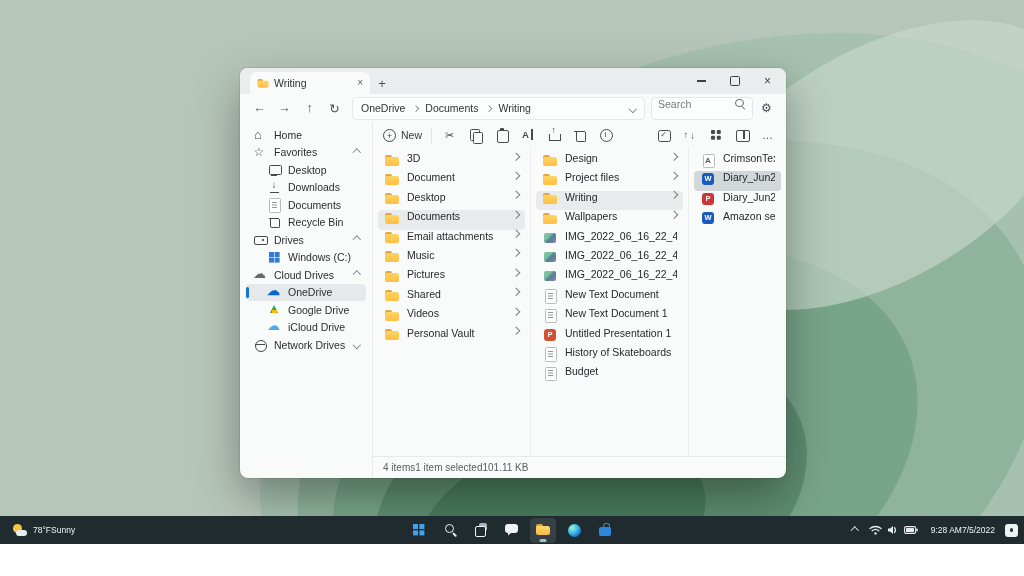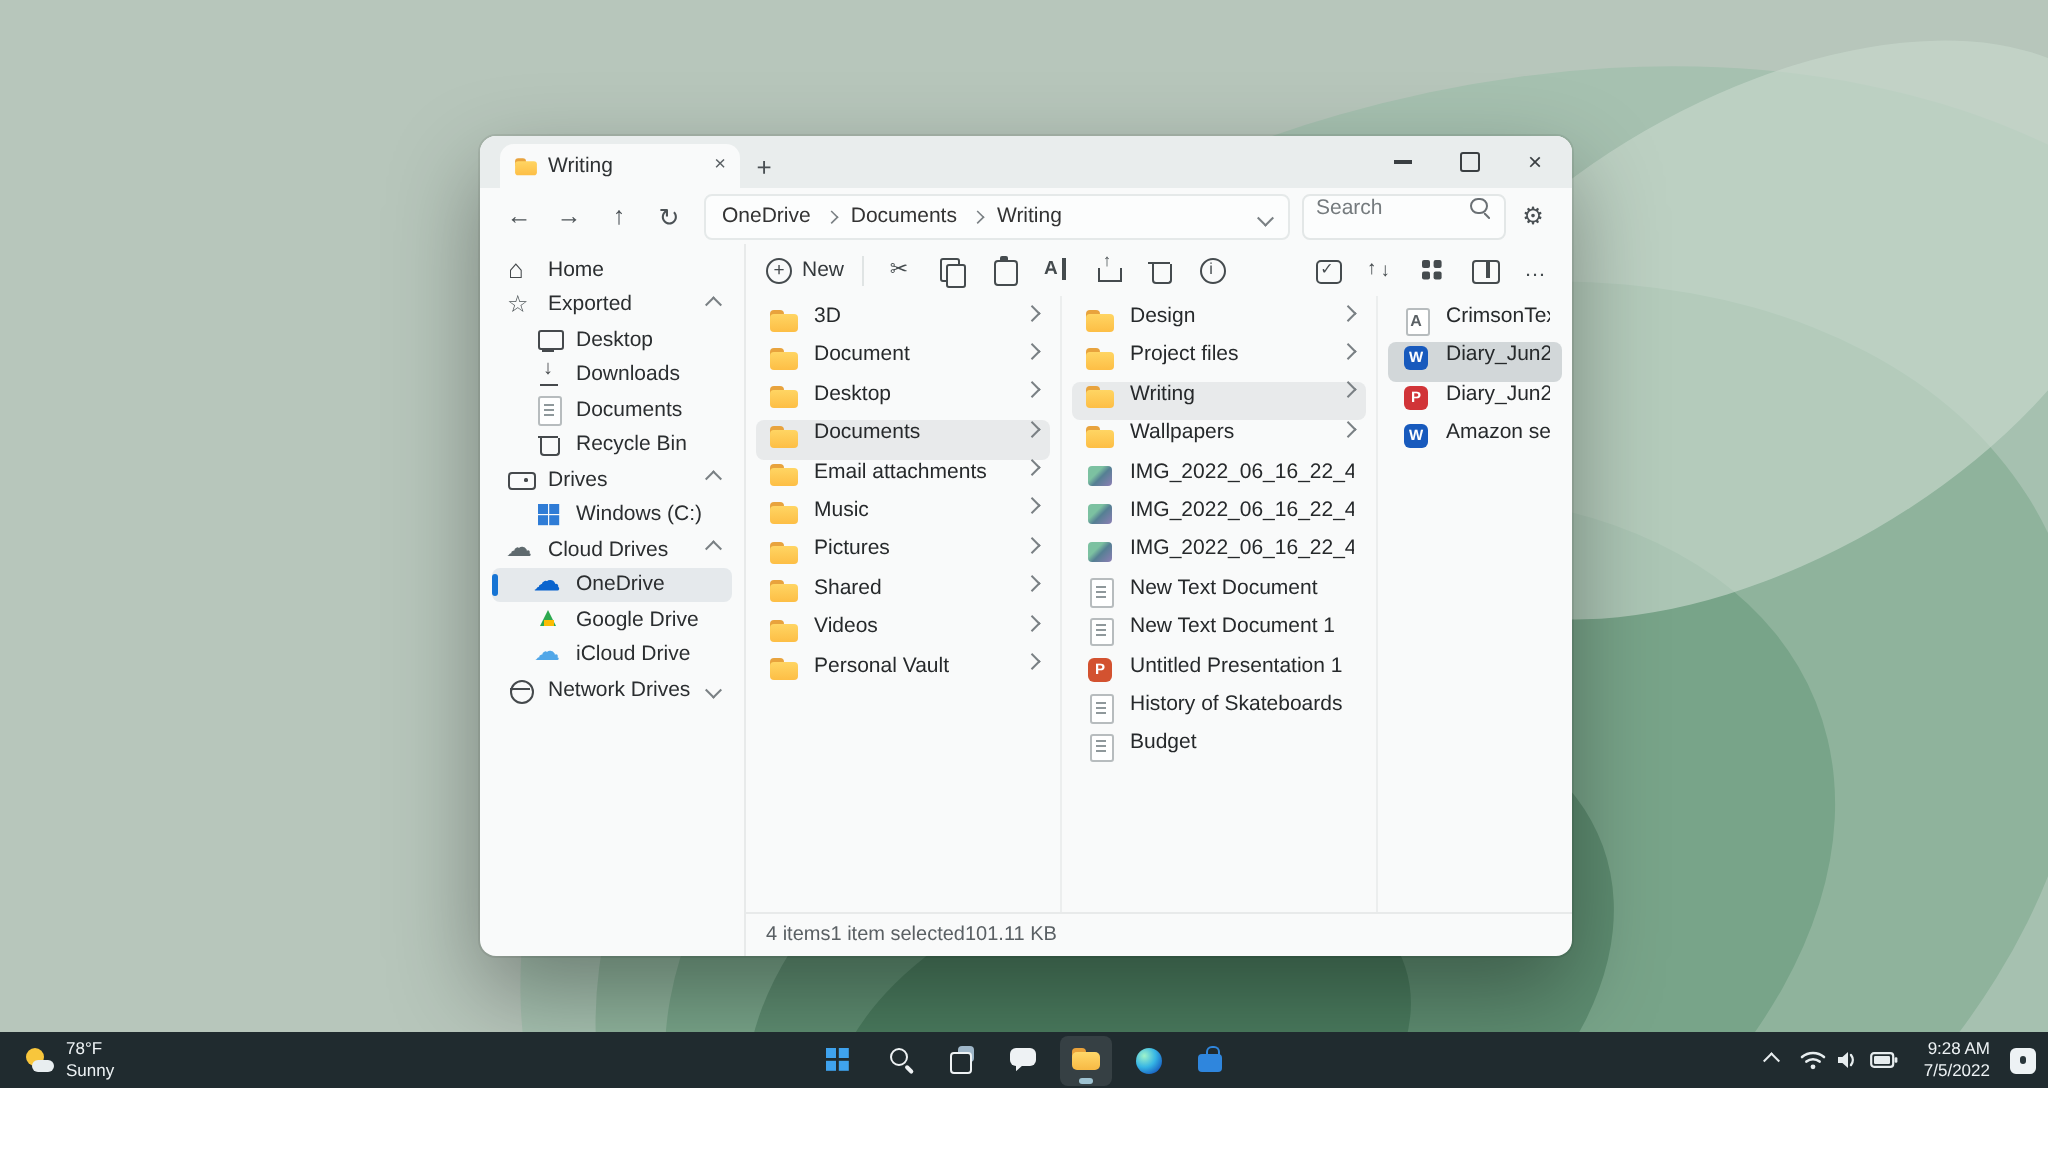--- a/index.html
+++ b/index.html
@@ -147,21 +147,21 @@
   .ico-google-drive::after{content:"";position:absolute;left:5.5px;top:8.5px;width:5px;height:3px;background:#fbbc04}
   .ico-network::before{content:"";position:absolute;left:3px;top:3px;width:10px;height:10px;border:1.2px solid #45494c;border-radius:50%}
   .ico-network::after{content:"";position:absolute;left:3px;top:7.4px;width:10px;height:1.2px;background:#45494c}
 
   
   .taskbar{position:absolute;left:0;right:0;bottom:0;height:28px;background:#202b2f;z-index:5}
   .weather{position:absolute;left:8px;top:0;height:100%;display:flex;align-items:center;gap:5px;padding:0 4px;border-radius:4px}
   .wicon{position:relative;width:16px;height:16px}
   .wicon::before{content:"";position:absolute;left:1px;top:2px;width:9px;height:9px;border-radius:50%;background:#f8c63c}
   .wicon::after{content:"";position:absolute;left:4px;top:7.5px;width:11px;height:6px;border-radius:6px;background:#e8eef0}
-  .wtxt{display:flex;flex-direction:column;font-size:8.5px;line-height:1.25;color:#eef3f5}
+  .wtxt{display:flex;flex-direction:row;font-size:8.5px;line-height:1.25;color:#eef3f5}
   .task-center{position:absolute;left:50%;top:1.5px;transform:translateX(-50%);display:flex;gap:5px}
   .tk-btn{position:relative;width:26px;height:25px;border-radius:4px;flex:none}
   .tk-btn.open{background:rgba(255,255,255,.10)}
   .open-dot{position:absolute;bottom:1px;left:50%;transform:translateX(-50%);width:7px;height:2.2px;border-radius:2px;background:#9fc3d2}
   .tk-start::before{content:"";position:absolute;left:7px;top:6.5px;width:5.4px;height:5.4px;background:#3fa3ee;
     box-shadow:6.4px 0 #3fa3ee,0 6.4px #3fa3ee,6.4px 6.4px #3fa3ee}
   .tk-search::before{content:"";position:absolute;left:8px;top:6px;width:7px;height:7px;border:1.5px solid #eef2f4;border-radius:50%}
   .tk-search::after{content:"";position:absolute;left:15.5px;top:14.5px;width:4.5px;height:1.5px;background:#eef2f4;border-radius:1px;
     transform:rotate(45deg);transform-origin:left center}
   .tk-task::before{content:"";position:absolute;left:11px;top:5.5px;width:8px;height:8px;background:#9fb7c9;border-radius:2px}
@@ -171,21 +171,21 @@
   .tk-explorer::before{content:"";position:absolute;left:6px;top:6px;width:7px;height:5px;border-radius:2px 2px 0 0;background:#e9a23b}
   .tk-explorer::after{content:"";position:absolute;left:6px;top:8px;width:14px;height:9.5px;border-radius:2.5px;
     background:linear-gradient(180deg,#ffd869,#f7b944)}
   .tk-edge::before{content:"";position:absolute;left:6.5px;top:6px;width:13px;height:13px;border-radius:50%;
     background:radial-gradient(circle at 32% 30%,#9ff3c9,#36b5e5 45%,#1a66c4 78%)}
   .tk-store::before{content:"";position:absolute;left:7px;top:9px;width:12px;height:9px;border-radius:2px;background:#2f86dd}
   .tk-store::after{content:"";position:absolute;left:10.5px;top:5.5px;width:5px;height:4px;border:1.4px solid #2f86dd;border-bottom:none;border-radius:3px 3px 0 0}
   .tray{position:absolute;right:6px;top:0;height:100%;display:flex;align-items:center;gap:7px}
   .tray .chev::before{border-color:#e7edef}
   .tray-icons{display:flex;align-items:center;gap:5px;padding:2px 3px;border-radius:4px}
-  .clock{display:flex;flex-direction:column;align-items:flex-end;font-size:8.5px;line-height:1.25;color:#eef3f5;padding:0 3px}
+  .clock{display:flex;align-items:flex-end;font-size:8.5px;line-height:1.25;color:#eef3f5;padding:0 3px}
   .notif{width:13px;height:13px;border-radius:3px;background:#edf2f4;position:relative}
   .notif::after{content:"";position:absolute;left:4.7px;top:4.7px;width:3.6px;height:3.6px;border-radius:50%;background:#28353a}
 </style>
 </head>
 <body>
 
 <div class="desktop">
 
   <div class="wallpaper">
     <svg width="1024" height="576" viewBox="0 0 1024 576" preserveAspectRatio="none">
@@ -252,21 +252,21 @@
       <div class="sidebar">
 
           <div class="srow root">
             <span class="ico ico-home"></span>
             <span class="lbl">Home</span>
 
           </div>
 
           <div class="srow section">
             <span class="ico ico-star"></span>
-            <span class="lbl">Exported</span>
+            <span class="lbl">Favorites</span>
             <span class="chev-slot chev up"></span>
           </div>
 
           <div class="srow child">
             <span class="ico ico-desktop"></span>
             <span class="lbl">Desktop</span>
 
           </div>
 
           <div class="srow child">

